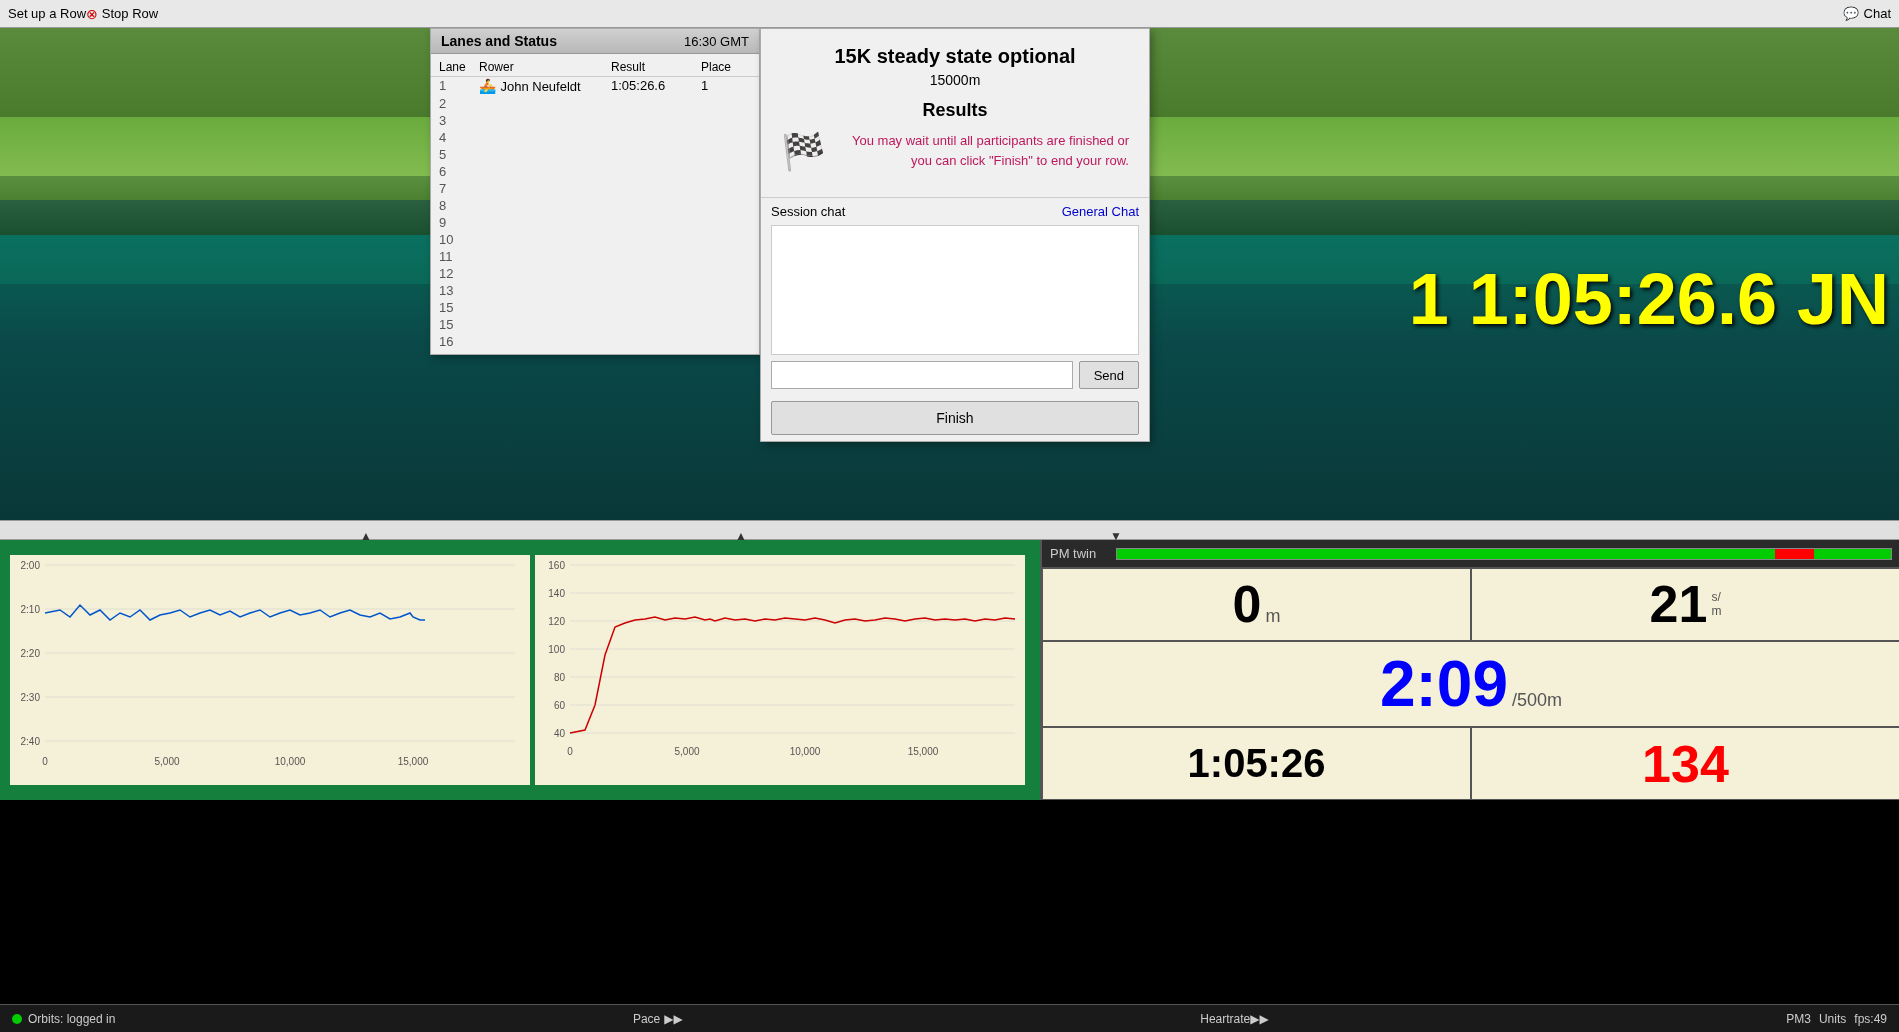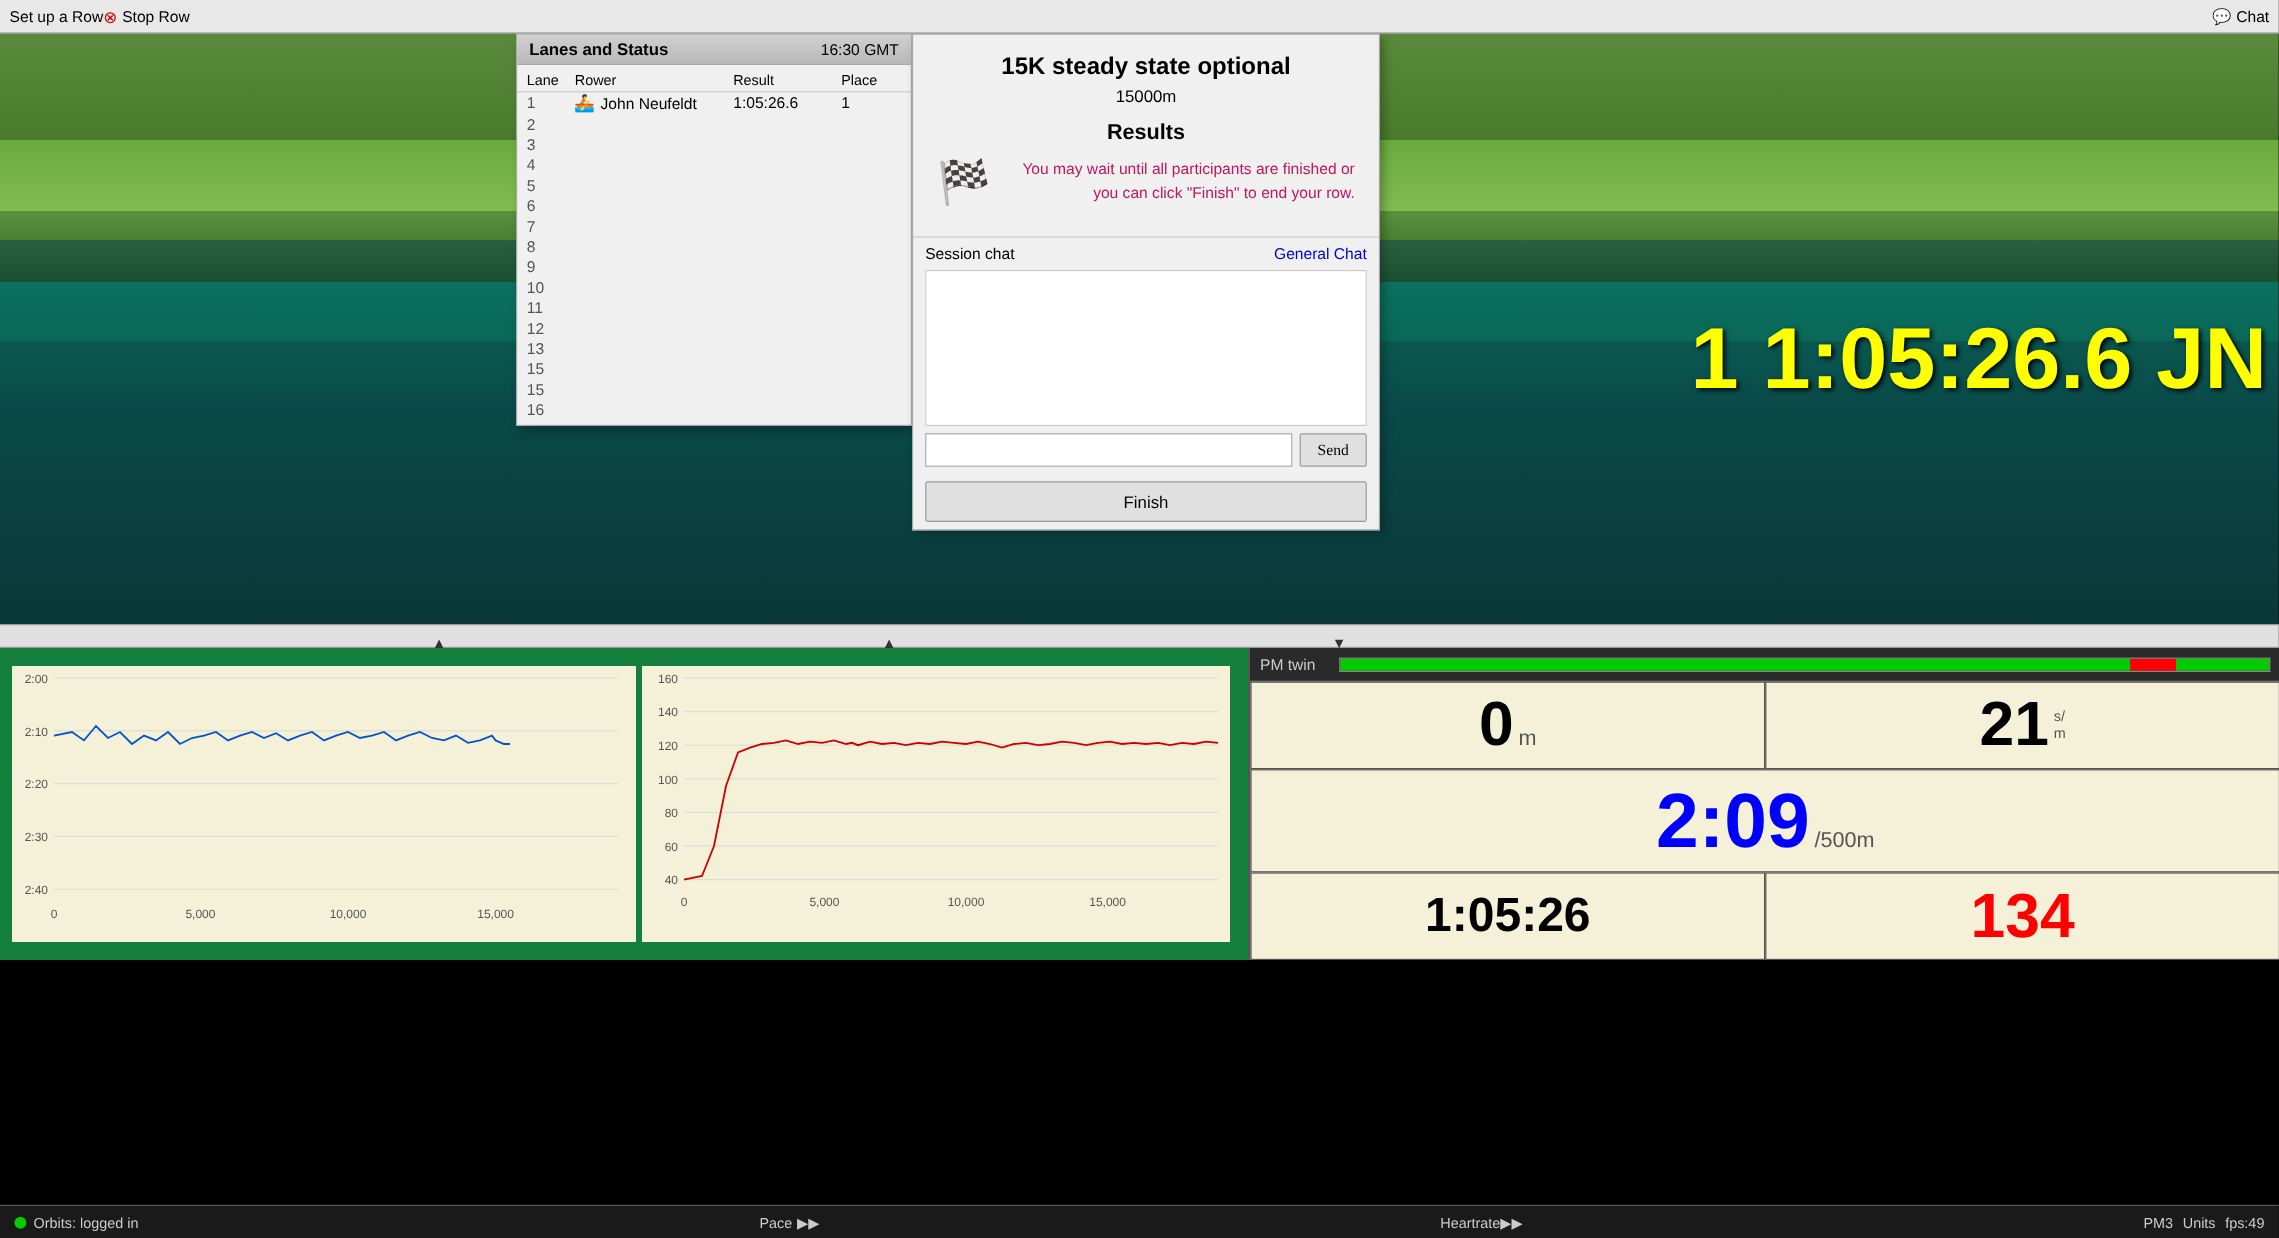--- a/index.html
+++ b/index.html
@@ -193,21 +193,21 @@
     }
     #chat-input-row {
       display: flex; gap: 6px; padding: 6px 10px;
     }
     #chat-input {
       flex: 1; height: 28px; border: 1px solid #aaa; padding: 2px 6px; font-size: 13px;
       background: #fff;
     }
     #send-btn {
       padding: 2px 14px; background: #e0e0e0; border: 1px solid #999;
-      font-size: 13px; cursor: pointer; border-radius: 2px; font-family: Liberation Serif, serif;
+      font-size: 13px; cursor: pointer; border-radius: 2px;
     }
     #finish-row { padding: 6px 10px; display: flex; justify-content: center; }
     #finish-btn {
       width: 100%; padding: 8px; background: #e0e0e0; border: 1px solid #999;
       font-size: 14px; cursor: pointer; border-radius: 2px;
     }
 
     
     svg { display: block; }
   </style>

